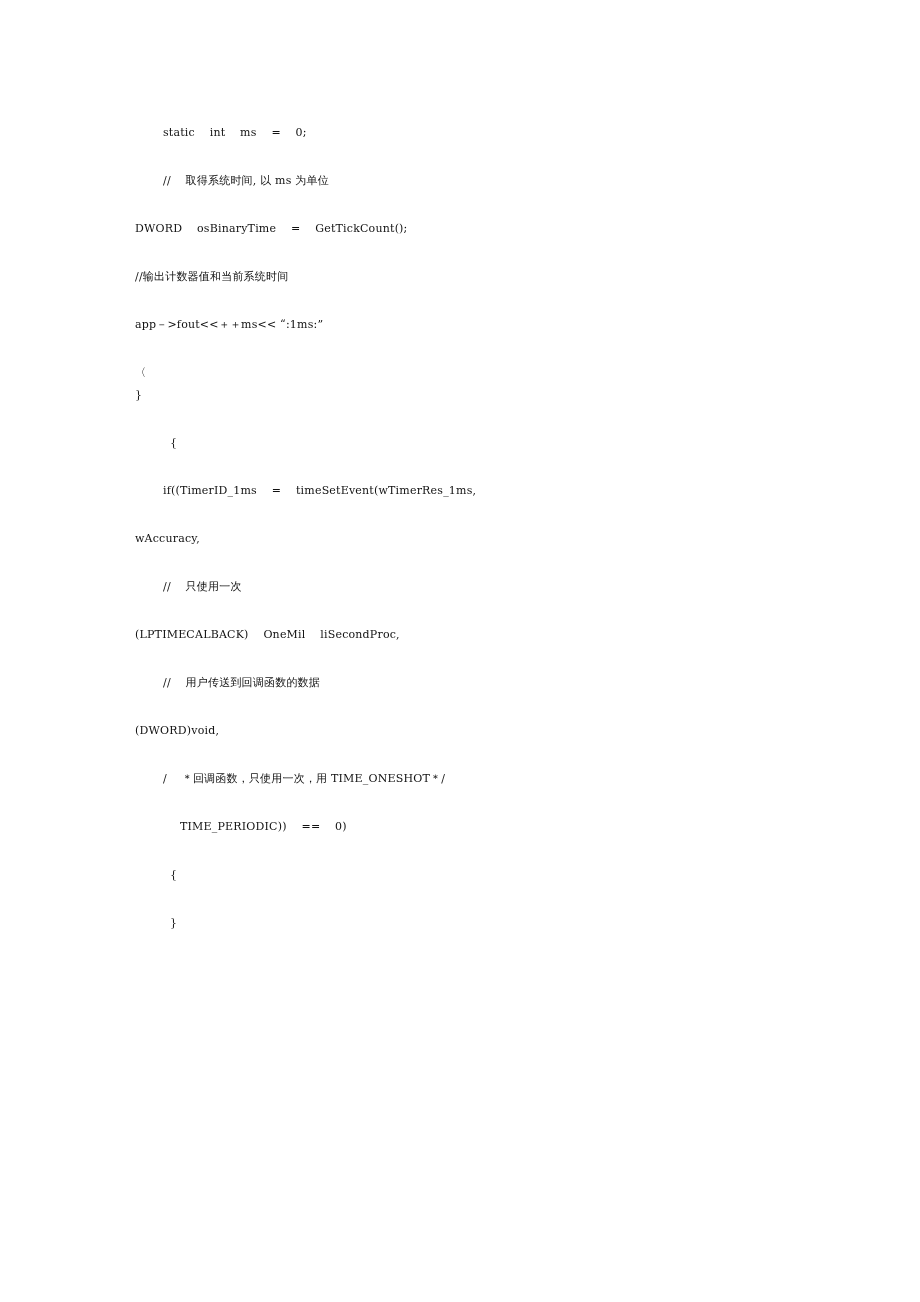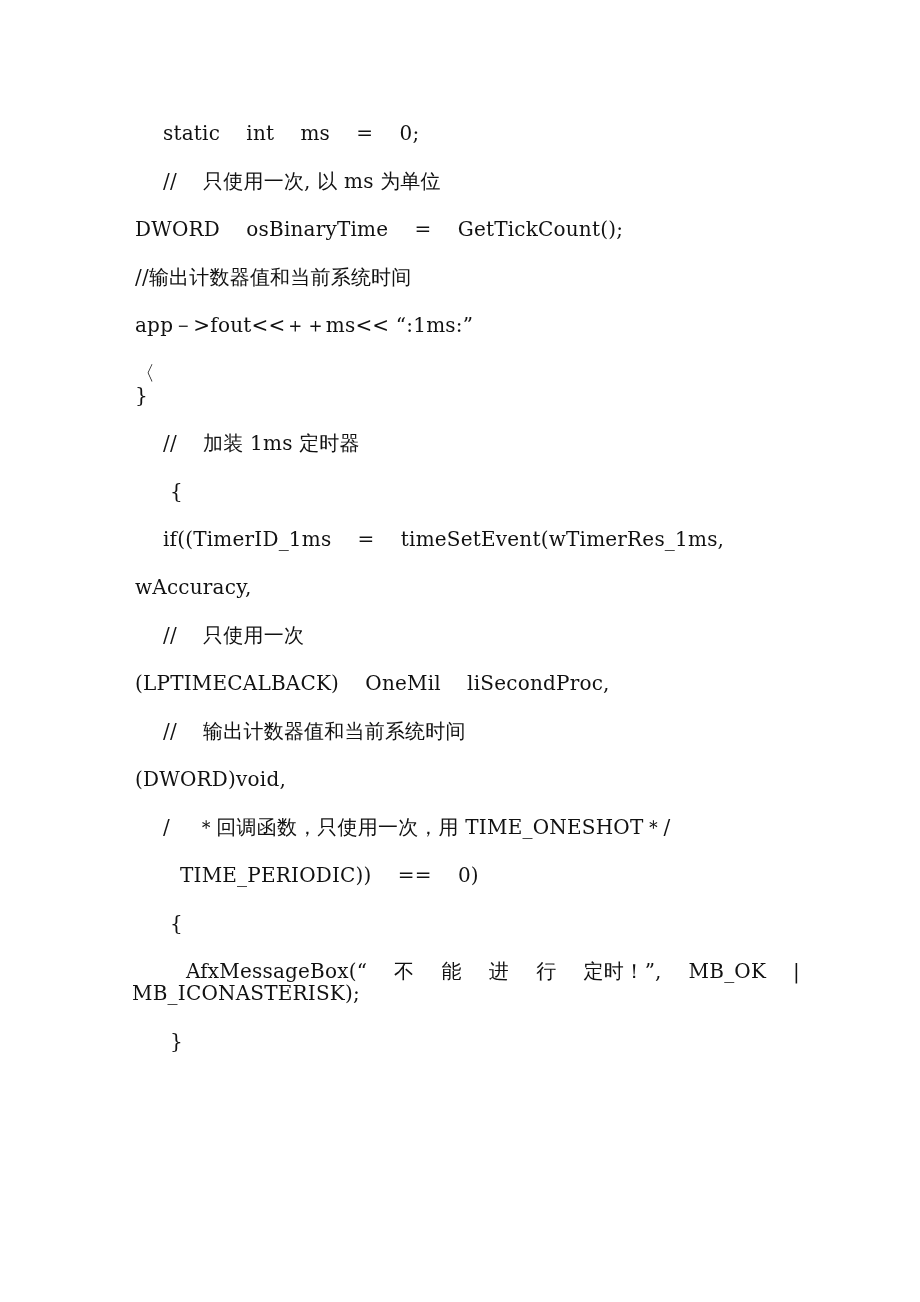--- a/index.html
+++ b/index.html
@@ -25,21 +25,21 @@
   
   #doc-body {
     position: absolute;
     left: 132px;
     top: 122px;
     width: 668px;
   }
 
   .line {
     font-family: "DejaVu Serif", "Liberation Serif", serif;
-    font-size: 20px;
+    font-size: 11px;
     line-height: 22px;
     letter-spacing: 0.2px;
     color: #111111;
     white-space: pre-wrap;
     word-break: break-word;
     margin: 0 0 26px 0;
     -webkit-font-smoothing: none;
   }
 
   
@@ -62,35 +62,33 @@
   }
 </style>
 </head>
 <body>
 
 <div id="page">
 
   <div id="doc-body">
 
     <p class="line ind-2">static    int    ms    =    0;</p>
-    <p class="line ind-2">//    只使用一次, 以 ms 为单位</p>
+    <p class="line ind-2">//    取得系统时间, 以 ms 为单位</p>
     <p class="line ind-1">DWORD    osBinaryTime    =    GetTickCount();</p>
     <p class="line ind-1">//输出计数器值和当前系统时间</p>
     <p class="line ind-1">app－&gt;fout&lt;&lt;＋＋ms&lt;&lt; “:1ms:”</p>
     <p class="line ind-1 tight">〈</p>
     <p class="line ind-1">}</p>
-    <p class="line ind-2">//    加装 1ms 定时器</p>
     <p class="line ind-3">{</p>
     <p class="line ind-2">if((TimerID_1ms    =    timeSetEvent(wTimerRes_1ms,</p>
     <p class="line ind-1">wAccuracy,</p>
     <p class="line ind-2">//    只使用一次</p>
     <p class="line ind-1">(LPTIMECALBACK)    OneMil    liSecondProc,</p>
-    <p class="line ind-2">//    输出计数器值和当前系统时间</p>
+    <p class="line ind-2">//    用户传送到回调函数的数据</p>
     <p class="line ind-1">(DWORD)void,</p>
     <p class="line ind-2">/    ＊回调函数，只使用一次，用 TIME_ONESHOT＊/</p>
     <p class="line ind-4">TIME_PERIODIC))    ==    0)</p>
     <p class="line ind-3">{</p>
-    <p class="line ind-0 justify">        AfxMessageBox(“    不    能    进    行    定时！”,    MB_OK    |    MB_ICONASTERISK);</p>
     <p class="line ind-3">}</p>
 
   </div>
 
 </div>
 
 </body></html>

